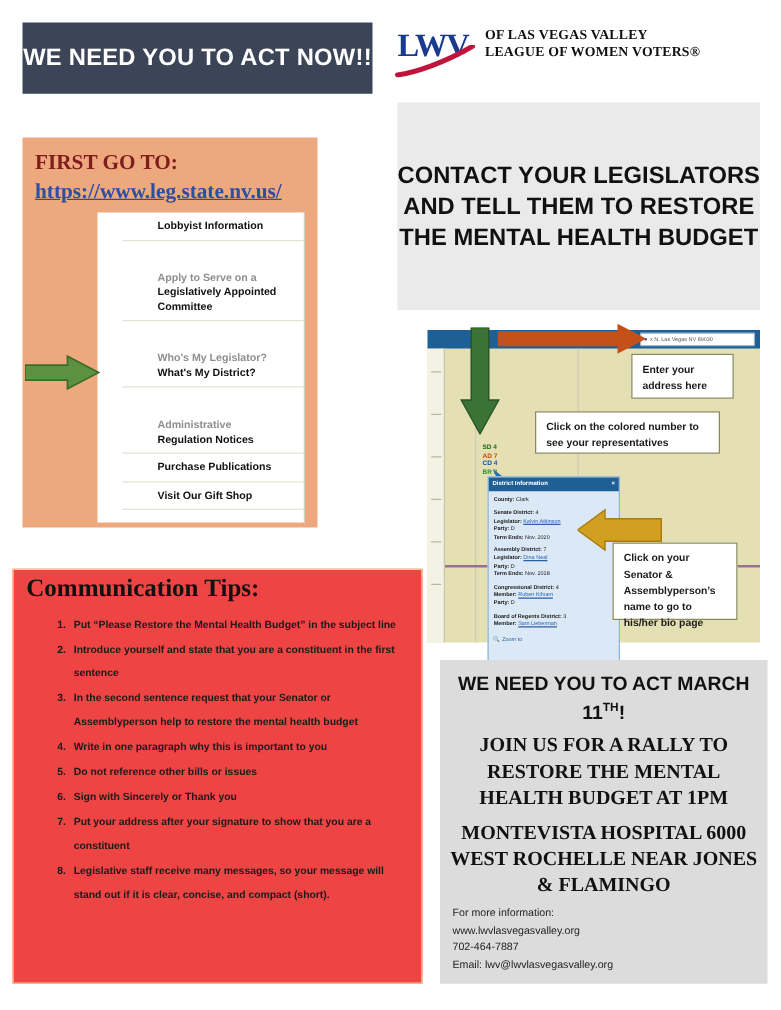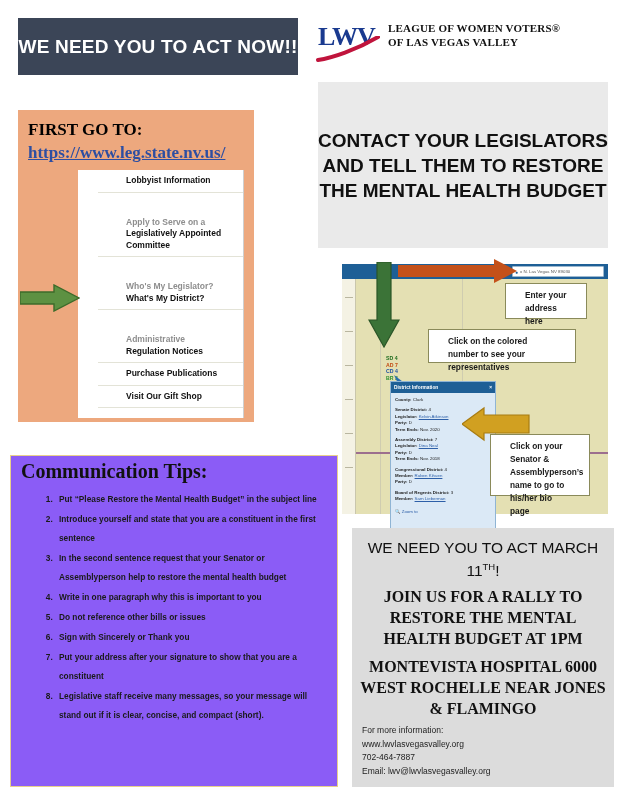--- a/index.html
+++ b/index.html
@@ -29,21 +29,21 @@
     font-family:"Liberation Serif",serif;font-size:11px;font-weight:bold;
     line-height:13.5px;color:#111;letter-spacing:.2px;
   }
 
   
   #orange-panel{
     left:18px;top:110px;width:236px;height:312px;background:#eda87e;
   }
   #first-go{
     position:absolute;left:10px;top:10px;
-    font-family:"Liberation Serif",serif;font-weight:bold;font-size:17px;color:#000000;
+    font-family:"Liberation Serif",serif;font-weight:bold;font-size:17px;color:#7f1d1d;
   }
   #leg-url{
     position:absolute;left:10px;top:33px;
     font-family:"Liberation Serif",serif;font-weight:bold;font-size:17px;
     color:#2d4ea2;text-decoration:underline;white-space:nowrap;
   }
   #menu-card{
     left:78px;top:170px;width:166px;height:248px;background:#ffffff;
     border-right:1px solid #cfcfcf;
     padding-left:20px;
@@ -52,21 +52,21 @@
     padding:5px 6px 5px 28px;border-bottom:1px solid #e3e3d7;
     font-size:8.5px;line-height:11.5px;
   }
   .menu-item .grey{color:#8e8e8e;font-weight:bold;display:block;margin-top:19px;}
   .menu-item .blk{color:#111;font-weight:bold;display:block;}
   #green-arrow-left{left:20px;top:284px;width:60px;height:28px;}
 
   
   #tips-panel{
     left:10px;top:455px;width:328px;height:332px;
-    background:#8b5cf6;border:1px solid #e8d08c;
+    background:#ef4444;border:1px solid #e8d08c;
   }
   #tips-title{
     position:absolute;left:10px;top:4px;
     font-family:"Liberation Serif",serif;font-weight:bold;font-size:20px;color:#111;
   }
   #tips-list{
     position:absolute;left:22px;top:34px;right:8px;margin:0;padding:0 0 0 22px;
     font-size:8.3px;line-height:19px;color:#1a1a1a;font-weight:bold;
   }
   #tips-list li{margin:0 0 1px 0;padding-left:4px;}
@@ -117,31 +117,31 @@
   #dp-body .lnk{color:#2d5fa8;text-decoration:underline;}
   #dp-zoom{padding:2px 4px;font-size:4.4px;color:#2d5fa8;}
 
   
   .arrow-svg{position:absolute;}
 
   
   .callout{
     background:#ffffff;border:1px solid #8a8a5a;
     font-size:8.3px;font-weight:bold;line-height:13px;color:#1a1a1a;
-    padding:5px 19px;
+    padding:5px 8px;
   }
   #callout-address{left:505px;top:283px;width:82px;height:36px;}
   #callout-number{left:428px;top:329px;width:148px;height:34px;}
   #callout-bio{left:490px;top:434px;width:100px;height:62px;}
 
   
   #rally-box{left:352px;top:528px;width:262px;height:259px;background:#dcdcdc;}
   #rally-h1{
     position:absolute;left:8px;top:10px;width:246px;text-align:center;
-    font-weight:normal;font-size:15.5px;line-height:19px;color:#111;
+    font-weight:bold;font-size:15.5px;line-height:19px;color:#111;
   }
   #rally-h1 sup{font-size:9.5px;vertical-align:super;}
   #rally-h2{
     position:absolute;left:6px;top:58px;width:250px;text-align:center;
     font-family:"Liberation Serif",serif;font-weight:bold;font-size:16px;line-height:21px;color:#111;
   }
   #rally-h3{
     position:absolute;left:2px;top:128px;width:258px;text-align:center;
     font-family:"Liberation Serif",serif;font-weight:bold;font-size:16px;line-height:21px;color:#111;
   }
@@ -158,22 +158,22 @@
 </div>
 
 <div class="abs" id="logo-block">
   <div id="lwv-mark">
     <span id="lwv-letters">LWV</span>
     <svg id="lwv-swoosh" width="66" height="26" viewBox="0 0 66 26">
       <path d="M2 24 C 16 22, 40 14, 62 1" stroke="#c0143c" stroke-width="4" fill="none" stroke-linecap="round"></path>
     </svg>
   </div>
   <div id="lwv-name">
+    <div>OF LAS VEGAS VALLEY</div>
     <div>LEAGUE OF WOMEN VOTERS®</div>
-    <div>OF LAS VEGAS VALLEY</div>
   </div>
 </div>
 
 <div class="abs" id="orange-panel">
   <div id="first-go">FIRST GO TO:</div>
   <div id="leg-url">https://www.leg.state.nv.us/</div>
 </div>
 
 <div class="abs" id="menu-card">
   <div class="menu-item">

